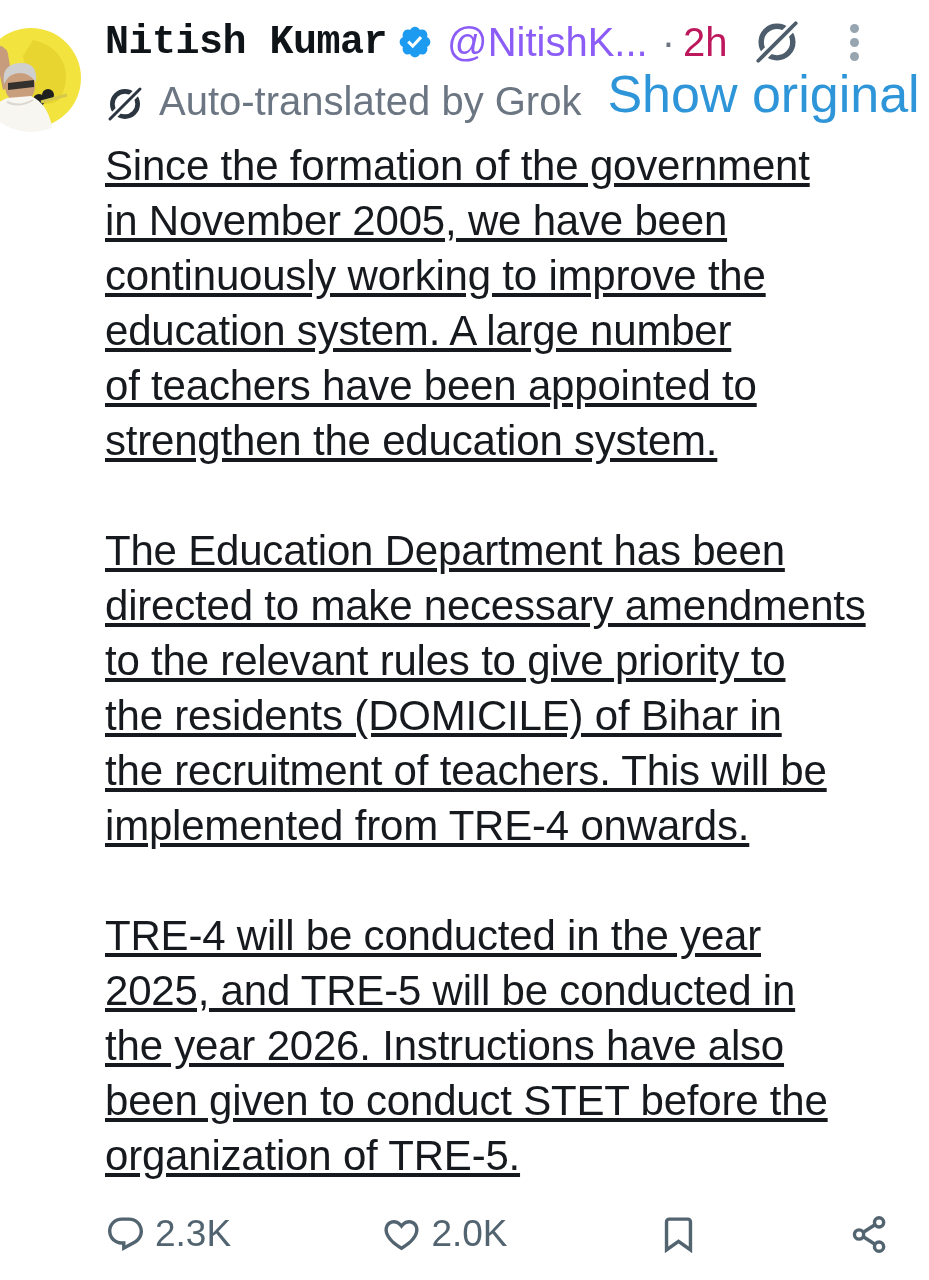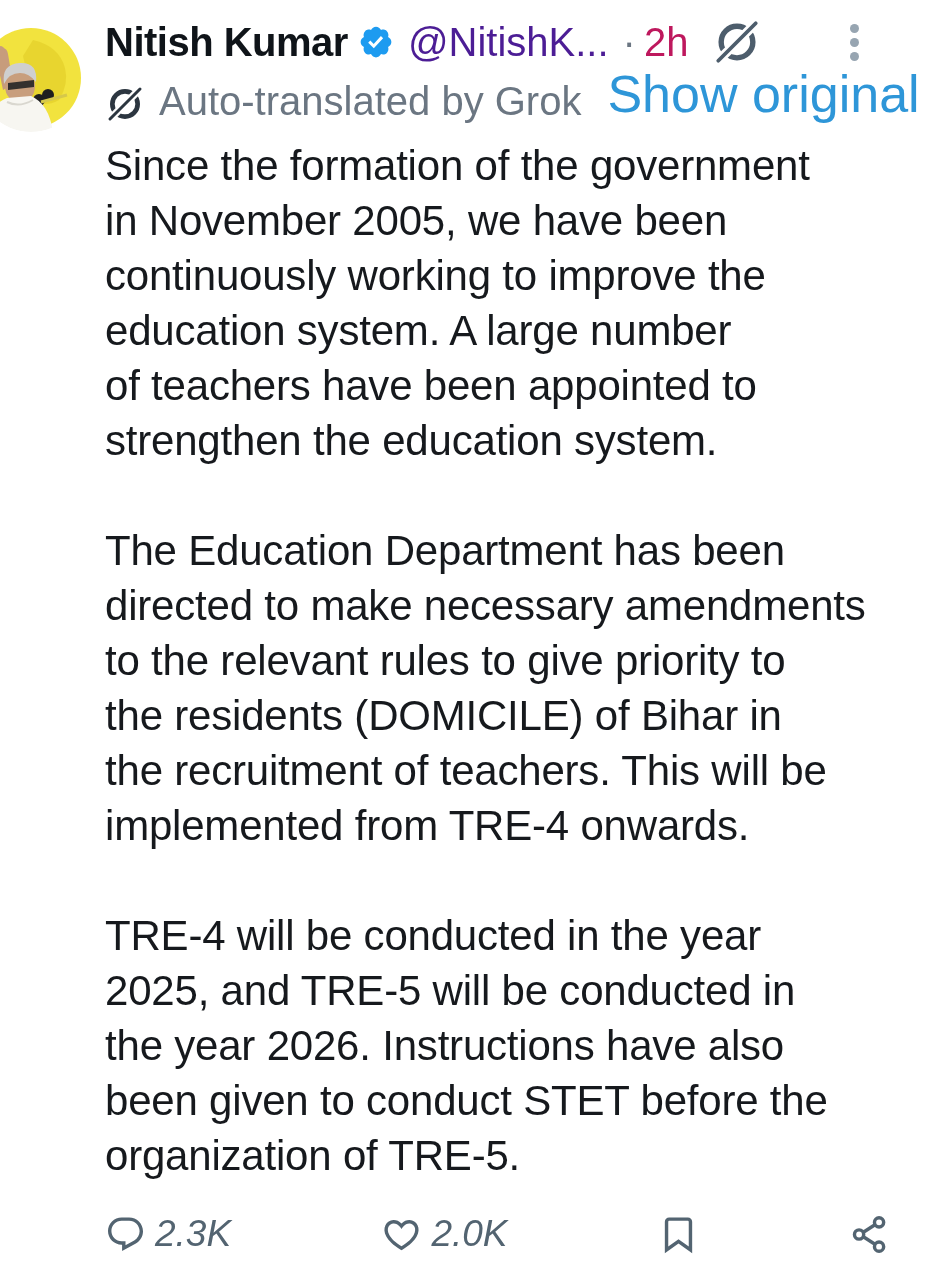--- a/index.html
+++ b/index.html
@@ -34,31 +34,32 @@
     align-items: center;
     padding-top: 16px;
     height: 52px;
   }
   .author-name {
     font-size: 40px;
     font-weight: bold;
     color: #0f1419;
     letter-spacing: -0.5px;
     white-space: nowrap;
+    font-family: Liberation Mono, monospace;
   }
   .verified {
     width: 36px;
     height: 36px;
     margin-left: 10px;
     flex: 0 0 auto;
   }
   .author-handle {
     margin-left: 14px;
     font-size: 40px;
-    color: #4c1d95;
+    color: #8b5cf6;
     white-space: nowrap;
   }
   .sep {
     margin-left: 14px;
     font-size: 40px;
     color: #6b7682;
   }
   .time {
     margin-left: 8px;
     font-size: 40px;
@@ -115,36 +116,36 @@
   .tweet-body {
     margin-top: 14px;
   }
   .tweet-body p {
     margin: 0 0 55px 0;
     font-size: 42px;
     line-height: 55px;
     letter-spacing: -0.2px;
     color: #16191d;
     white-space: pre-line;
+    text-decoration: underline;
   }
   .tweet-body p:last-child { margin-bottom: 6px; }
   .engagement {
     display: flex;
     justify-content: space-between;
     align-items: center;
     margin-top: 30px;
     margin-right: 21px;
   }
   .eng-group {
     display: flex;
     align-items: center;
     gap: 9px;
     color: #536471;
     cursor: pointer;
-    font-style: italic;
   }
   .eng-group svg {
     width: 41px;
     height: 41px;
     flex: 0 0 auto;
   }
   .eng-count {
     font-size: 37px;
     color: #536471;
   }

